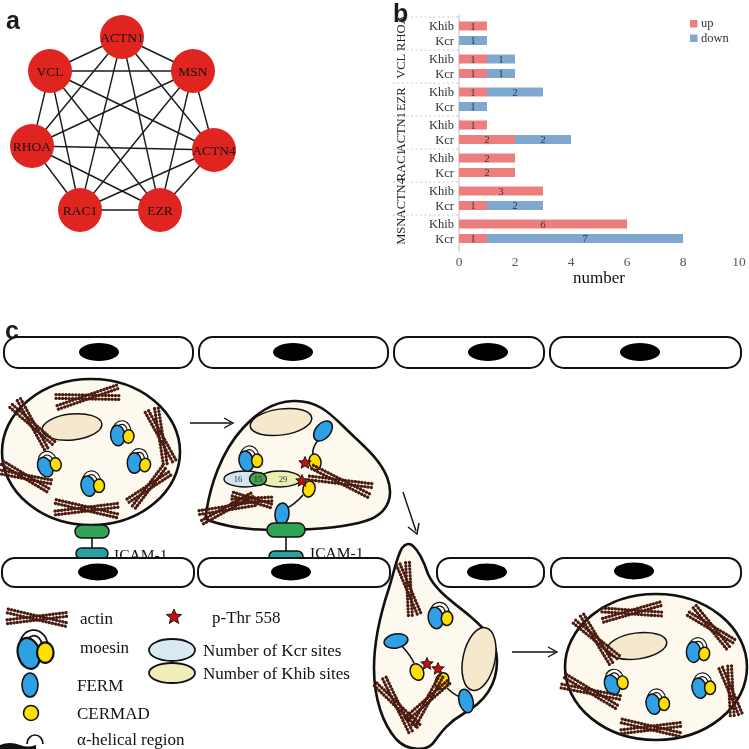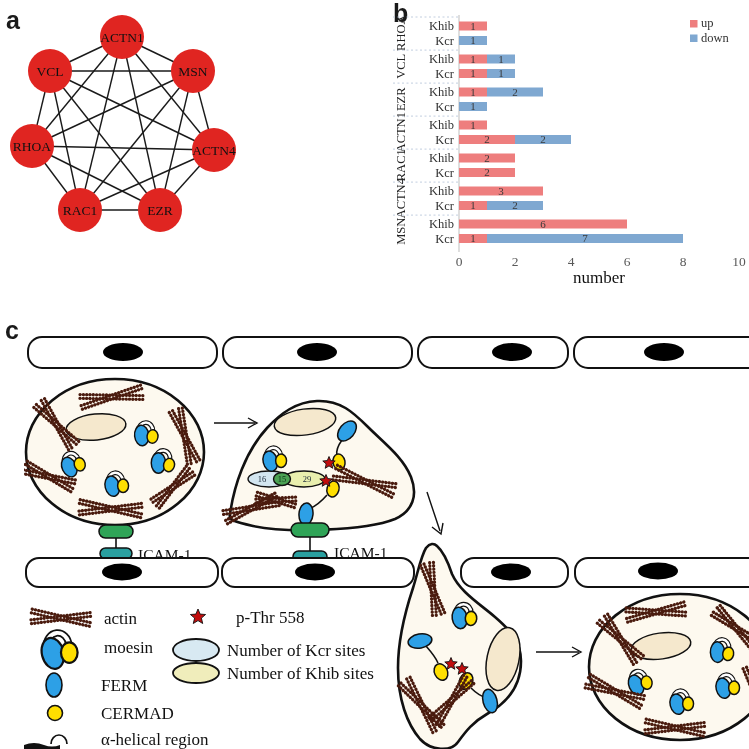--- a/index.html
+++ b/index.html
@@ -5,21 +5,21 @@
   html,body{margin:0;padding:0;background:#fff;}
   #fig{position:relative;width:749px;height:749px;background:#fff;overflow:hidden;
        font-family:"Liberation Serif",serif;}
   .panel-letter{position:absolute;font-family:"Liberation Sans",sans-serif;
        font-weight:bold;font-size:25px;color:#1a1a1a;line-height:1;}
   #lbl-a{left:6px;top:8px;}
   #lbl-b{left:393px;top:1px;}
   #lbl-c{left:5px;top:318px;}
   #panel-a{position:absolute;left:0;top:0;width:315px;height:285px;}
   #panel-b{position:absolute;left:390px;top:0;width:359px;height:300px;}
-  #panel-c{position:absolute;left:0;top:316px;width:671px;height:433px;margin-left:24px;}
+  #panel-c{position:absolute;left:0;top:316px;width:671px;height:433px;}
   svg text{font-family:"Liberation Serif",serif;}
 </style>
 </head>
 <body>
 
 <div id="fig">
 
   <div id="lbl-a" class="panel-letter">a</div>
   <div id="lbl-b" class="panel-letter">b</div>
   <div id="lbl-c" class="panel-letter">c</div>

